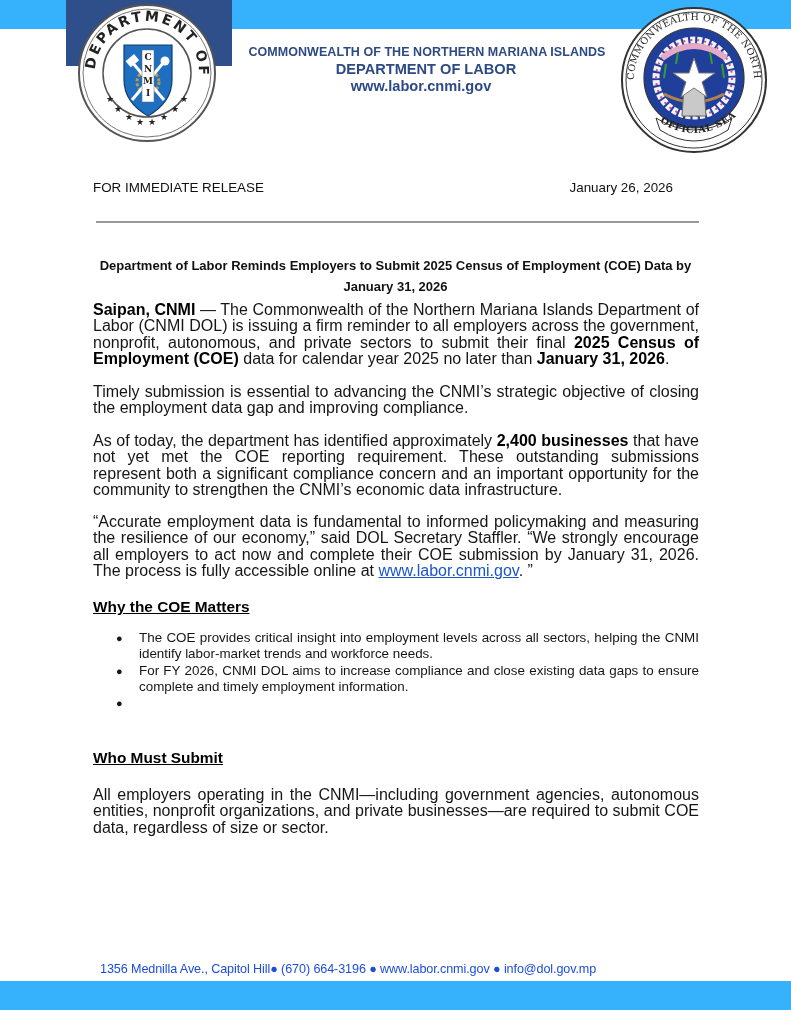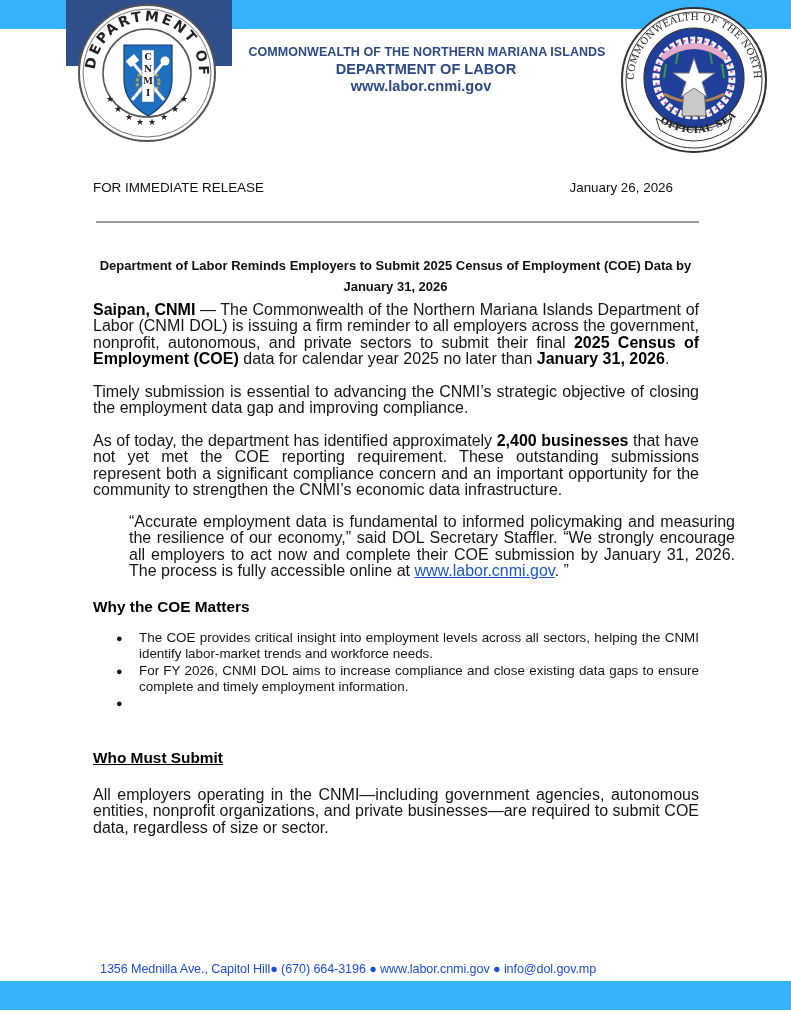--- a/index.html
+++ b/index.html
@@ -20,25 +20,25 @@
     .release-row { position: absolute; left: 93px; top: 180px; width: 580px; font-size: 13.4px; font-weight: normal; display: flex; justify-content: space-between; }
     .separator { position: absolute; left: 96px; top: 221px; width: 603px; height: 2px; background: #9a9a9a; }
 
     .title { position: absolute; left: 93px; top: 246px; width: 605px; text-align: center; font-size: 13px; font-weight: bold; line-height: 21px; margin-top: 9px; }
 
     .body { position: absolute; left: 93px; width: 606px; font-size: 16px; line-height: 16.3px; text-align: justify; color: #151515; }
     .body b { font-weight: bold; color: #000; }
     .p1 { top: 302px; }
     .p2 { top: 384px; }
     .p3 { top: 433px; }
-    .p4 { top: 514px; margin-left: 36px; }
+    .p4 { top: 514px; }
     .body a { color: #1a56c9; text-decoration: underline; }
 
     .section-heading { position: absolute; left: 93px; font-size: 15.4px; font-weight: bold; color: #000; }
-    .h-why { top: 598px; }
+    .h-why { top: 598px; text-decoration: underline; }
     .h-who { top: 749px; text-decoration: underline; }
 
     .bullets { position: absolute; left: 93px; top: 630px; width: 606px; list-style: none; }
     .bullets li { position: relative; padding-left: 46px; font-size: 13.4px; line-height: 16.3px; text-align: justify; color: #151515; }
     .bullet-dot { position: absolute; left: 23px; top: 0; font-size: 11px; }
 
     .p5 { top: 787px; }
 
     .footer-text { position: absolute; left: 100px; top: 962px; font-size: 12.6px; color: #1d4ed8; letter-spacing: -0.1px; }
     .bottom-band { position: absolute; left: 0; top: 981px; width: 791px; height: 29px; background: #36b1fb; }

